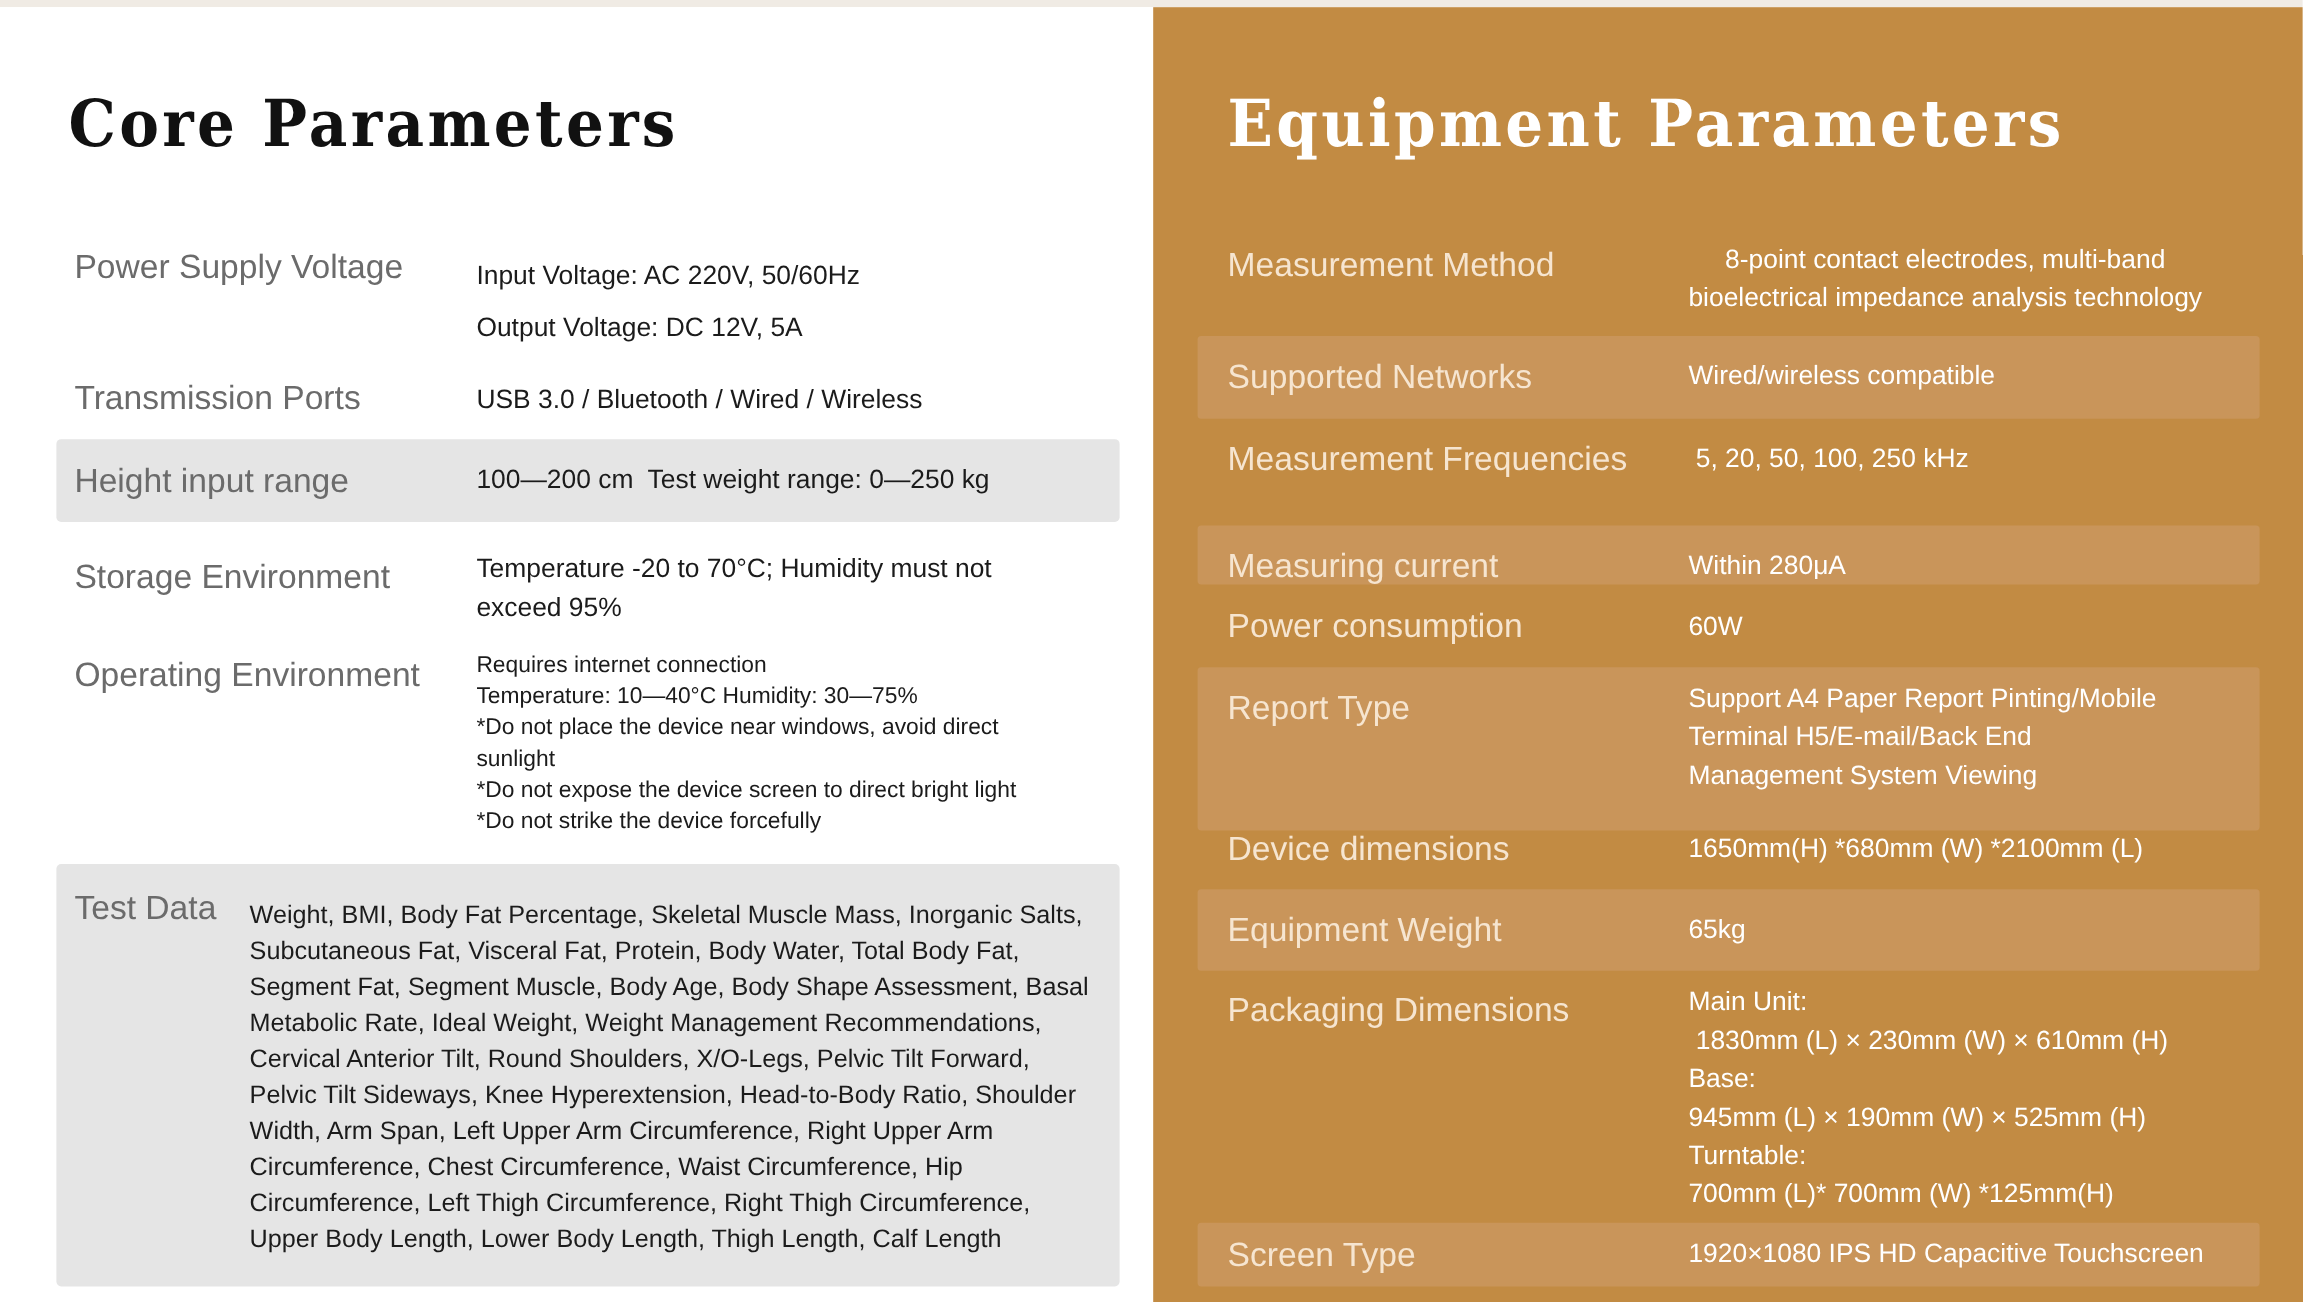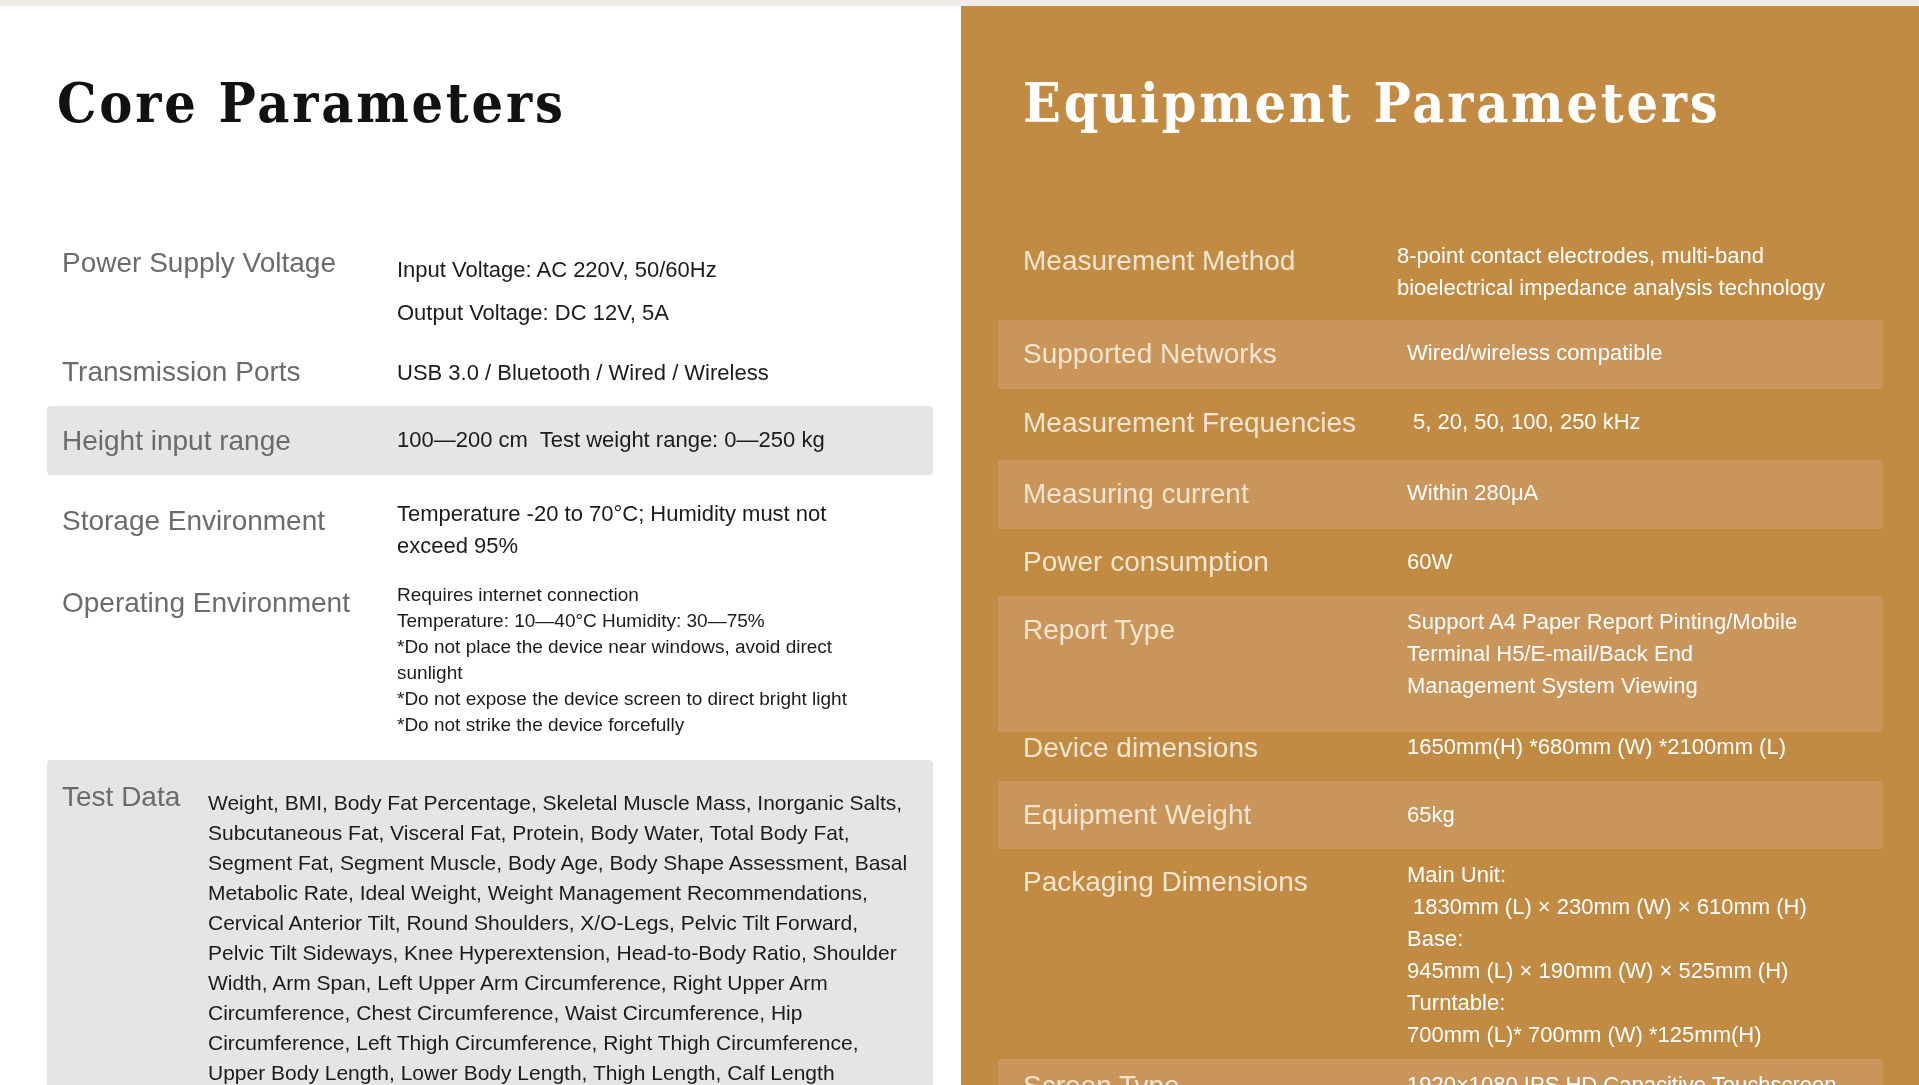--- a/index.html
+++ b/index.html
@@ -13,21 +13,21 @@
 
     .title {
       position: absolute; top: 62px;
       font-family: "DejaVu Serif", serif; font-weight: bold;
       font-size: 54px; letter-spacing: 3px; line-height: 70px;
       transform: scaleX(0.92); transform-origin: left center;
     }
     .panel-left .title { left: 57px; color: #111111; }
     .panel-right .title { left: 62px; color: #ffffff; }
 
-    .row { position: absolute; margin-top: 40px; }
+    .row { position: absolute; }
     .band-light { background: #e5e5e5; border-radius: 4px; }
     .band-orange { background: #c9955a; border-radius: 3px; }
 
     .lbl {
       position: absolute; font-family: "Liberation Sans", sans-serif;
       font-size: 28px; line-height: 34px; white-space: nowrap;
     }
     .panel-left .lbl { color: #6b6b6b; }
     .panel-right .lbl { color: #f6e5d0; }
 
@@ -105,41 +105,41 @@
       <span class="line">Upper Body Length, Lower Body Length, Thigh Length, Calf Length</span>
     </div>
   </div>
 </section>
 
 <section class="panel-right">
   <h1 class="title">Equipment Parameters</h1>
 
   <div class="row" style="left:37px; top:194px; width:885px; height:78px;">
     <div class="lbl" style="left:25px; top:4px;">Measurement Method</div>
-    <div class="val" style="left:399px; top:0px;">
+    <div class="val" style="left:409px; top:0px;text-align:center;">
       <span class="line">8-point contact electrodes, multi-band</span>
       <span class="line">bioelectrical impedance analysis technology</span>
     </div>
   </div>
 
   <div class="row band-orange" style="left:37px; top:274px; width:885px; height:69px;">
     <div class="lbl" style="left:25px; top:17px;">Supported Networks</div>
     <div class="val" style="left:409px; top:17px;">
       <span class="line">Wired/wireless compatible</span>
     </div>
   </div>
 
   <div class="row" style="left:37px; top:343px; width:885px; height:69px;">
     <div class="lbl" style="left:25px; top:17px;">Measurement Frequencies</div>
     <div class="val" style="left:409px; top:17px;">
       <span class="line" style="white-space:pre;"> 5, 20, 50, 100, 250 kHz</span>
     </div>
   </div>
 
-  <div class="row band-orange" style="left:37px; top:414px; width:885px; height:69px;">
+  <div class="row band-orange" style="left:37px; top:432px; width:885px; height:49px;">
     <div class="lbl" style="left:25px; top:17px;">Measuring current</div>
     <div class="val" style="left:409px; top:17px;">
       <span class="line">Within 280μA</span>
     </div>
   </div>
 
   <div class="row" style="left:37px; top:481px; width:885px; height:69px;">
     <div class="lbl" style="left:25px; top:18px;">Power consumption</div>
     <div class="val" style="left:409px; top:19px;">
       <span class="line">60W</span>

